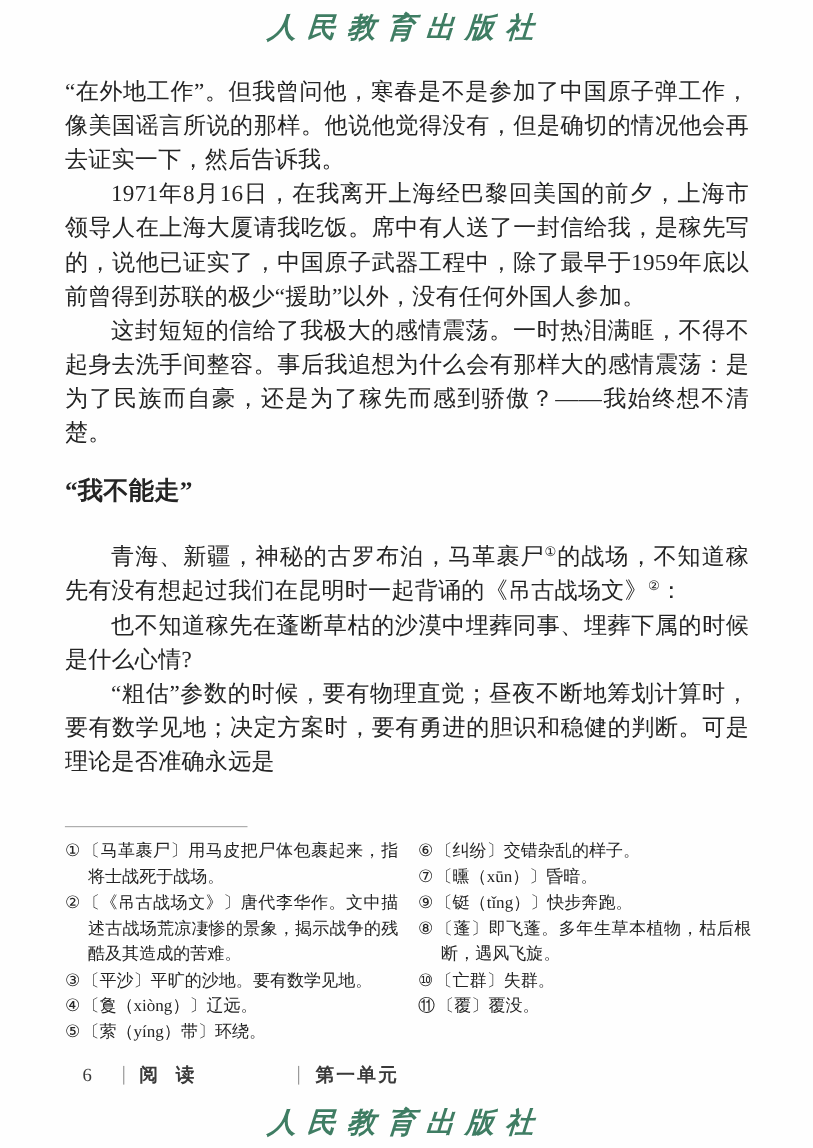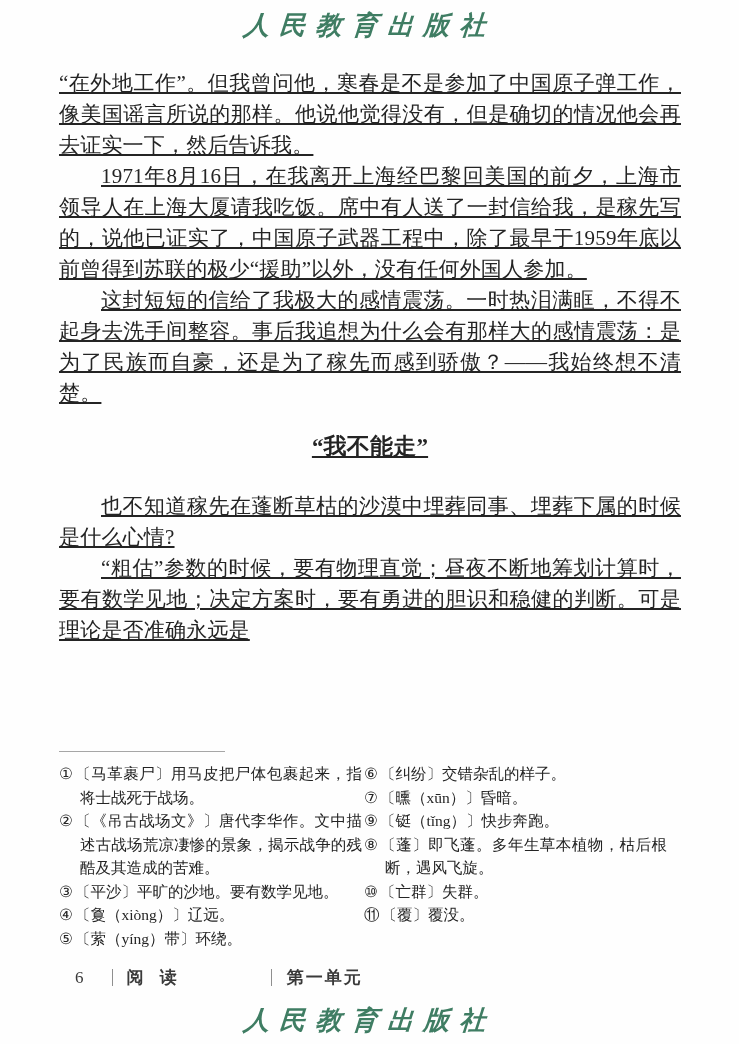--- a/index.html
+++ b/index.html
@@ -32,32 +32,31 @@
 
   .main {
     position: absolute;
     top: 68px;
     left: 59px;
     width: 622px;
     font-size: 21px;
     line-height: 31px;
     text-align: justify;
     letter-spacing: 0.2px;
-    text-decoration: underline;
   }
   .para { text-indent: 2em; }
   .para.no-indent { text-indent: 0; }
   sup.note-ref {
     font-size: 12px;
     line-height: 0;
     vertical-align: super;
     letter-spacing: 0;
   }
   .section-heading {
-    text-align: center;
+    text-align: left;
     text-indent: 0;
     font-weight: bold;
     font-size: 23px;
     line-height: 33px;
     margin-top: 21px;
     margin-bottom: 28px;
   }
   .quote {
     margin-left: 33px;
     text-indent: 28px;
@@ -76,21 +75,21 @@
     height: 0;
     border: none;
     border-top: 1.5px solid #a6a6a6;
   }
   .footnotes {
     position: absolute;
     top: 762px;
     left: 59px;
     width: 624px;
     display: flex;
-    gap: 2px;
+    gap: 18px;
     font-size: 15.5px;
     line-height: 23.5px;
     text-align: justify;
   }
   .fn-col { width: 303px; }
   .fn-item {
     padding-left: 21px;
     text-indent: -21px;
   }
   .fn-num { letter-spacing: 2px; }
@@ -122,20 +121,21 @@
 
   <div class="logo logo-top">人民教育出版社</div>
 
   <div class="main">
     <p class="para no-indent">“在外地工作”。但我曾问他，寒春是不是参加了中国原子弹工作，像美国谣言所说的那样。他说他觉得没有，但是确切的情况他会再去证实一下，然后告诉我。</p>
     <p class="para">1971年8月16日，在我离开上海经巴黎回美国的前夕，上海市领导人在上海大厦请我吃饭。席中有人送了一封信给我，是稼先写的，说他已证实了，中国原子武器工程中，除了最早于1959年底以前曾得到苏联的极少“援助”以外，没有任何外国人参加。</p>
     <p class="para">这封短短的信给了我极大的感情震荡。一时热泪满眶，不得不起身去洗手间整容。事后我追想为什么会有那样大的感情震荡：是为了民族而自豪，还是为了稼先而感到骄傲？——我始终想不清楚。</p>
 
     <h2 class="section-heading">“我不能走”</h2>
 
+    <p class="para">青海、新疆，神秘的古罗布泊，马革裹尸<sup class="note-ref">①</sup>的战场，不知道稼先有没有想起过我们在昆明时一起背诵的《吊古战场文》<sup class="note-ref">②</sup>：</p>
 
 
     <p class="para">也不知道稼先在蓬断草枯的沙漠中埋葬同事、埋葬下属的时候是什么心情?</p>
     <p class="para">“粗估”参数的时候，要有物理直觉；昼夜不断地筹划计算时，要有数学见地；决定方案时，要有勇进的胆识和稳健的判断。可是理论是否准确永远是</p>
   </div>
 
   <hr class="footnote-rule">
 
   <div class="footnotes">
     <div class="fn-col">

